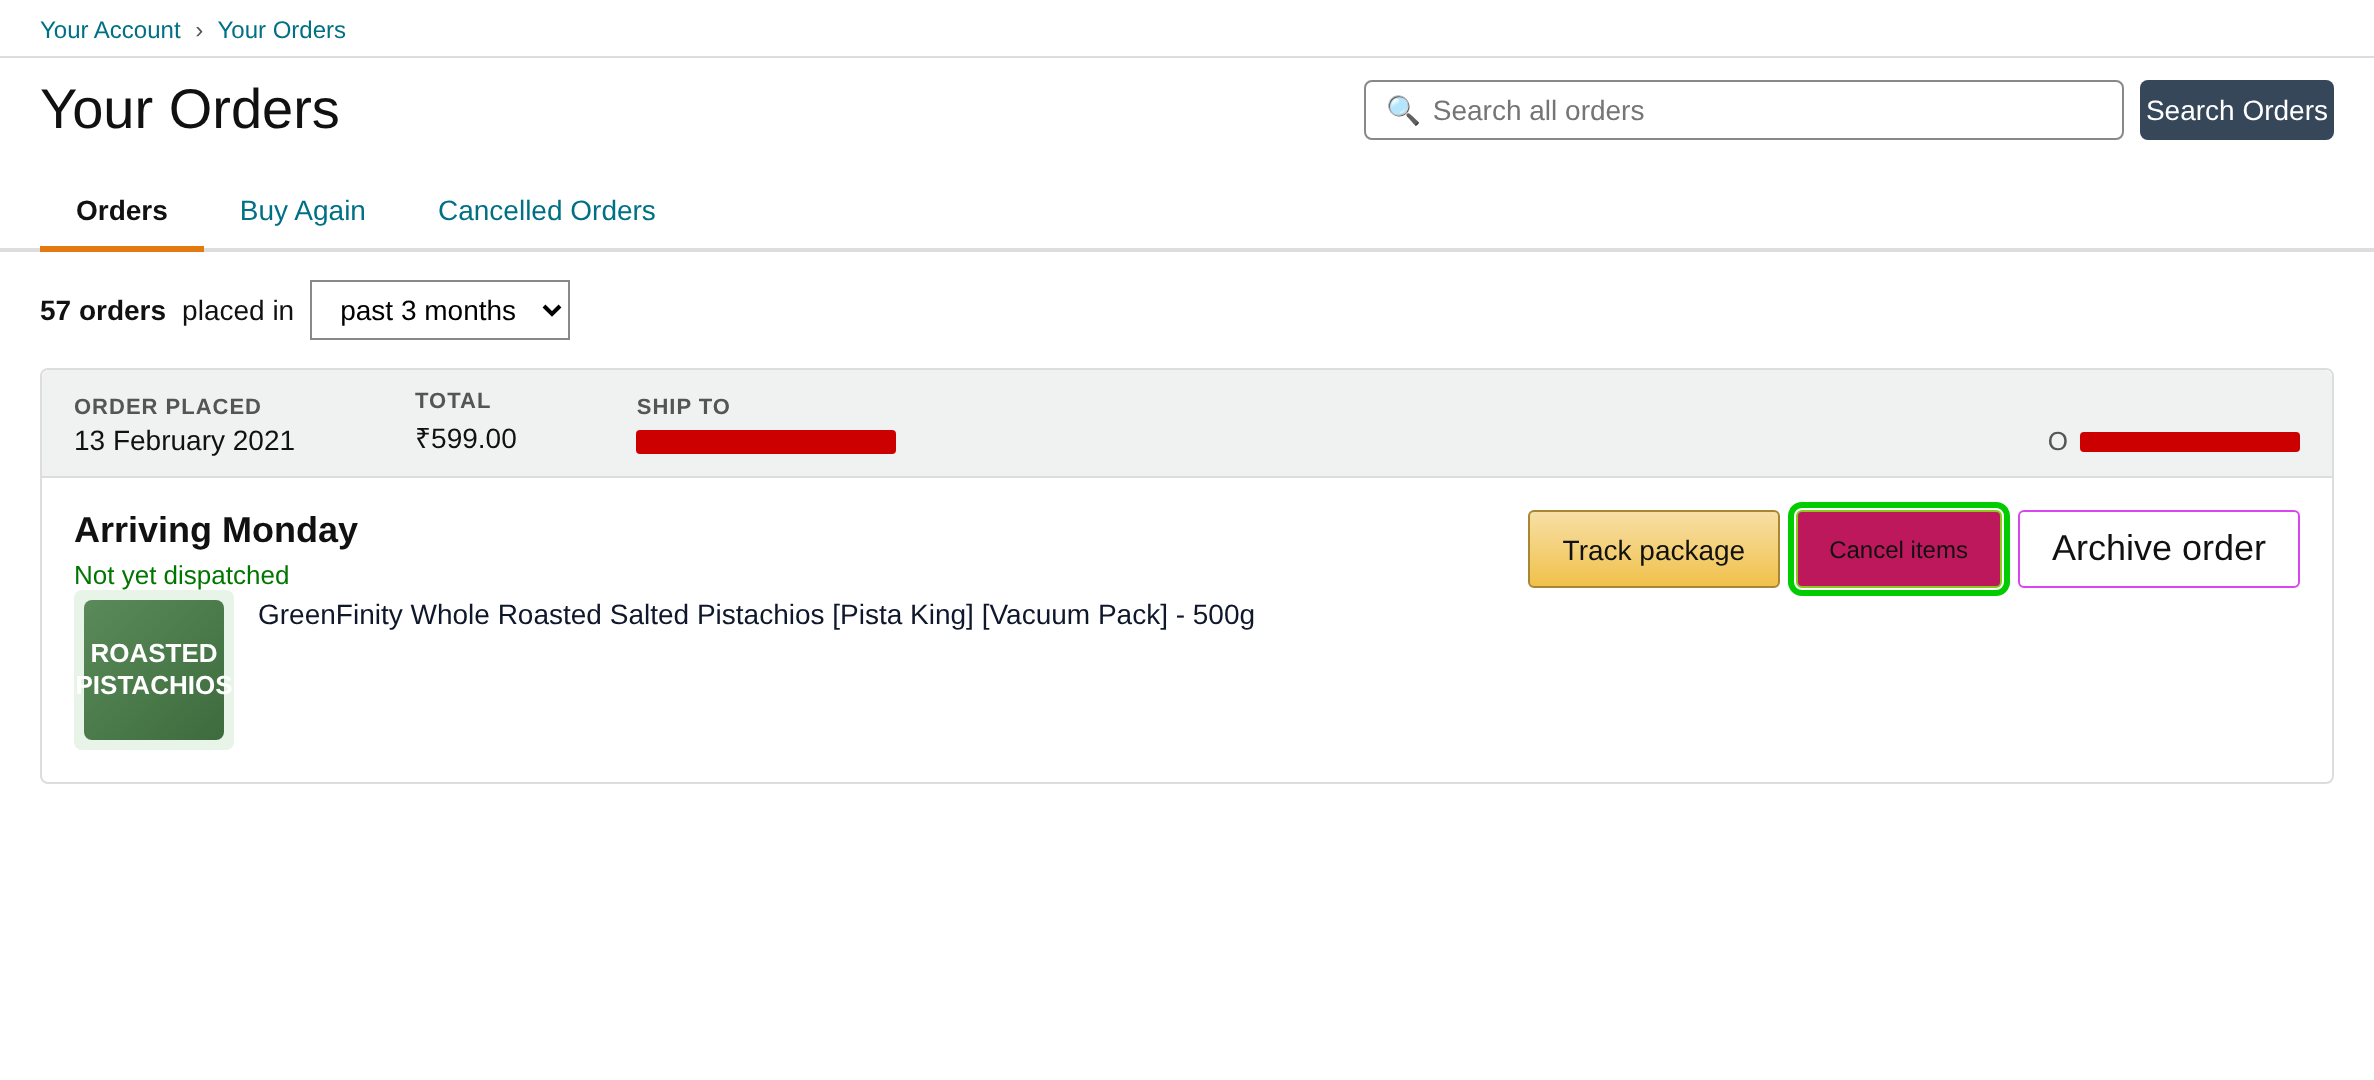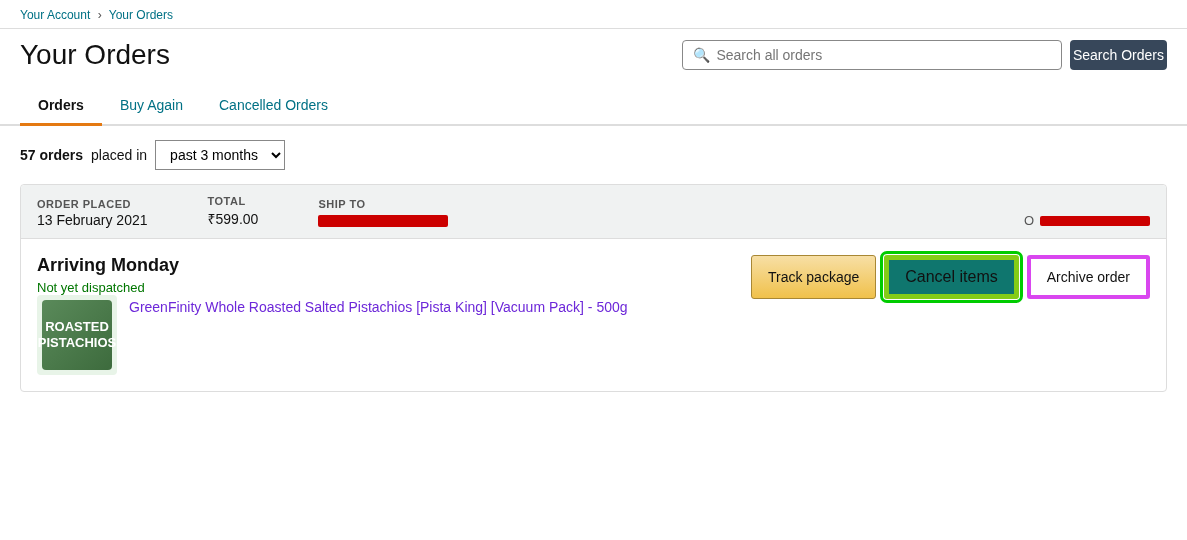--- a/index.html
+++ b/index.html
@@ -200,21 +200,21 @@
       align-items: center;
       justify-content: center;
       color: #fff;
       font-size: 13px;
       font-weight: 700;
       text-align: center;
       line-height: 1.2;
       padding: 4px;
     }
     .product-link {
-      color: #6d28d9;
+      color: #0f172a;
       font-size: 14px;
       text-decoration: none;
       flex: 1;
       padding-top: 4px;
     }
     .order-actions {
       display: flex;
       flex-direction: row;
       gap: 8px;
       min-width: 260px;
@@ -224,37 +224,37 @@
       border: 1px solid #a88734;
       border-radius: 3px;
       padding: 8px 16px;
       font-size: 14px;
       cursor: pointer;
       text-align: center;
       color: #111;
       font-weight: 400;
     }
     .btn-secondary {
-      background: #0f766e;
-      border: 5px solid #84cc16;
+      background: #be185d;
+      border: 1px solid #84cc16;
       border-radius: 3px;
       padding: 8px 16px;
-      font-size: 16px;
+      font-size: 12px;
       cursor: pointer;
       text-align: center;
       color: #111;
       outline: 3px solid #00cc00;
       outline-offset: 1px;
     }
     .btn-archive {
       background: #fff;
-      border: 4px solid #d946ef;
+      border: 1px solid #d946ef;
       border-radius: 3px;
       padding: 8px 16px;
-      font-size: 14px;
+      font-size: 18px;
       cursor: pointer;
       text-align: center;
       color: #111;
     }
     .ship-redacted {
       display: inline-block;
       background: #c00;
       height: 12px;
       border-radius: 2px;
       width: 130px;

